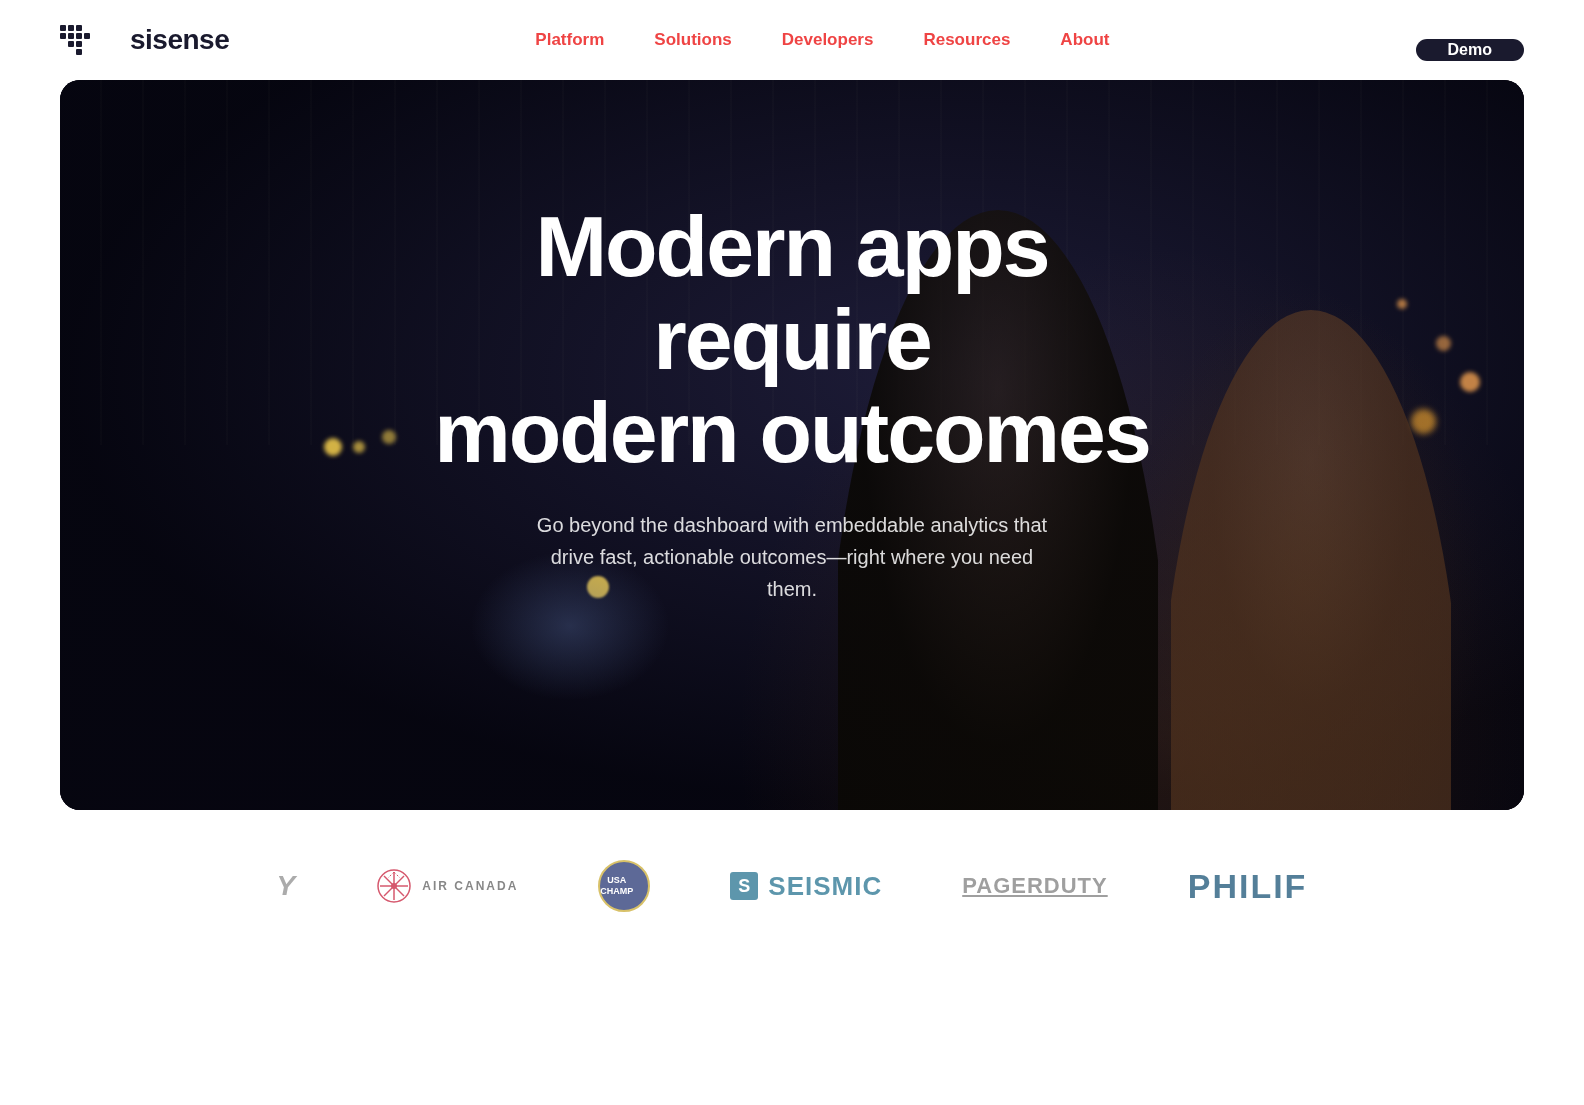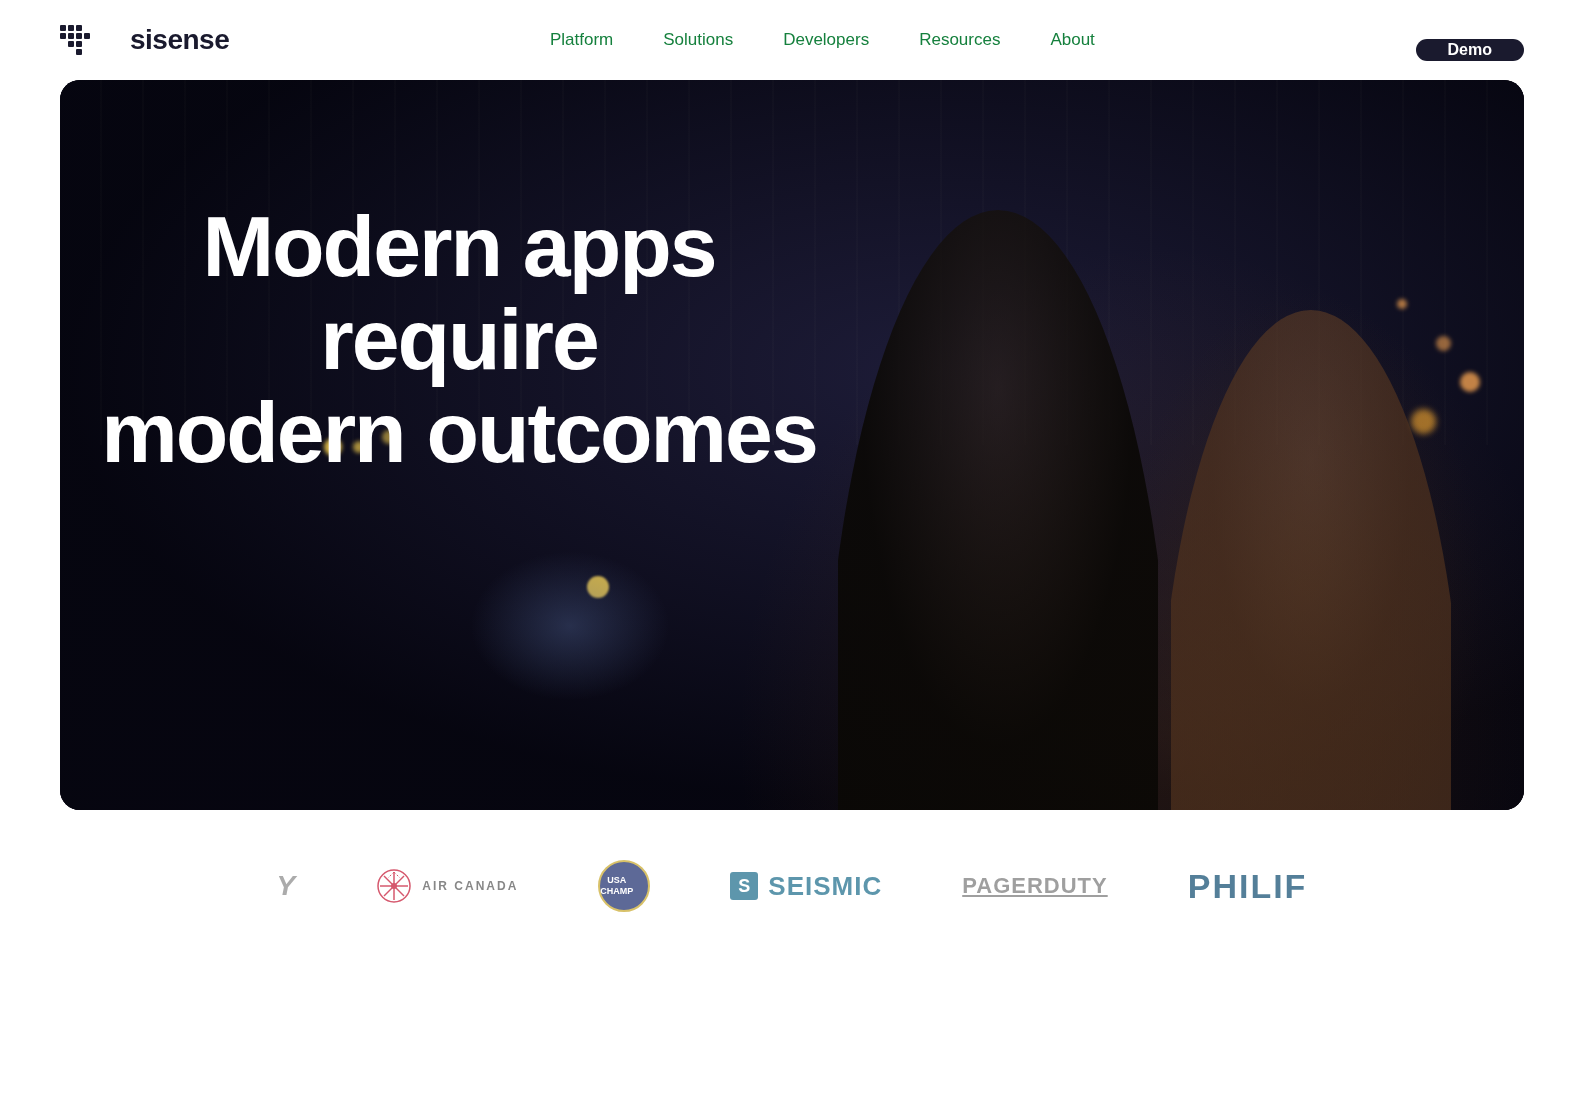--- a/index.html
+++ b/index.html
@@ -41,23 +41,23 @@
       letter-spacing: -0.5px;
       margin-left: 28px;
     }
     .navbar-nav {
       display: flex;
       align-items: center;
       gap: 50px;
     }
     .nav-item {
       font-size: 17px;
-      color: #15803d;
+      color: #ef4444;
       cursor: pointer;
-      font-weight: 400;
+      font-weight: 700;
       text-decoration: none;
     }
     .demo-btn {
       background: #1a1a2e;
       color: #fff;
       border: none;
       border-radius: 30px;
       padding: 2px 32px;
       font-size: 16px;
       font-weight: 600;
@@ -147,26 +147,25 @@
       width: 200px;
       height: 150px;
       background: radial-gradient(ellipse, rgba(80,100,150,0.4) 0%, transparent 70%);
       border-radius: 10px;
     }
 
     .hero-content {
       position: relative;
       z-index: 5;
       display: flex;
-      flex-direction: row;
+      flex-direction: column;
       align-items: center;
       justify-content: flex-start;
       padding-top: 120px;
       text-align: center;
-      padding-left: 9px;
     }
     .hero-title {
       font-size: 86px;
       font-weight: 700;
       color: #fff;
       line-height: 1.08;
       max-width: 780px;
       letter-spacing: -2px;
     }
     .hero-subtitle {
@@ -311,20 +310,21 @@
   <div class="hero-image-overlay"></div>
   <div class="figure-male"></div>
   <div class="figure-female"></div>
   <div class="laptop-glow"></div>
 
   <div class="hero-content">
     <h1 class="hero-title">
       <span>Modern apps require</span><br>
       <span>modern outcomes</span>
     </h1>
+    <p class="hero-subtitle">Go beyond the dashboard with embeddable analytics that drive fast, actionable outcomes—right where you need them.</p>
   </div>
 </section>
 
 <div class="logos-bar">
 
   <div class="logo-brand">
     <span class="logo-brand-text partial">y</span>
   </div>
 
   <div class="logo-brand">

